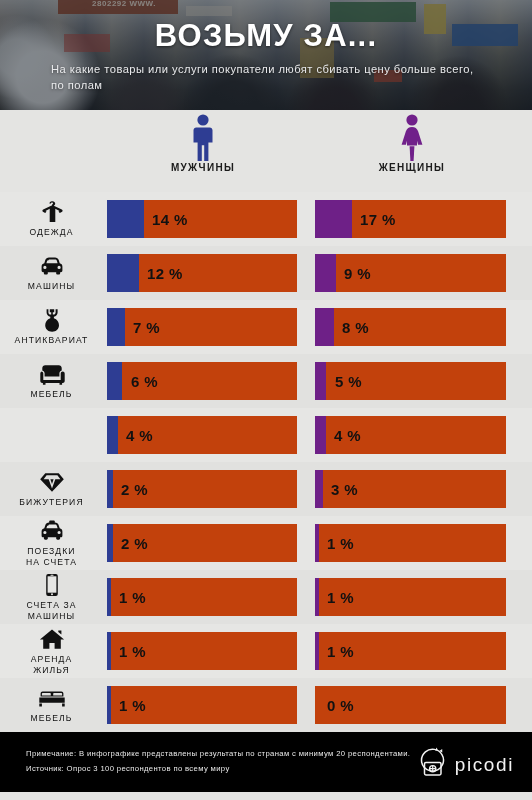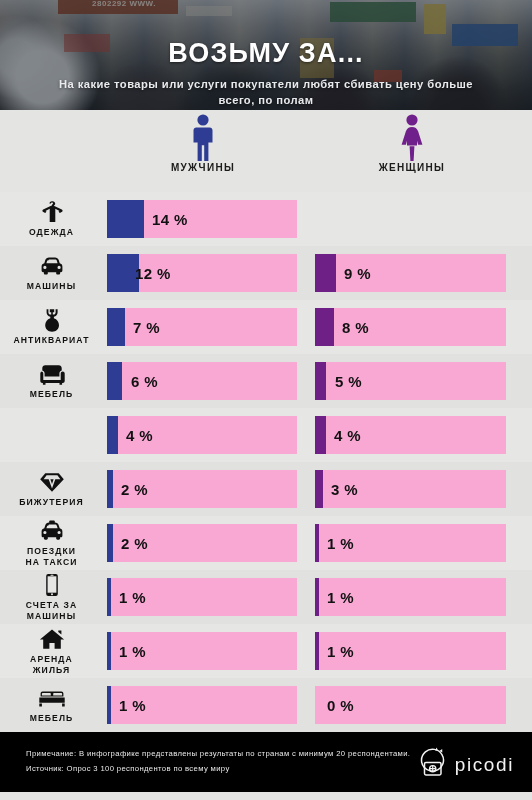--- a/index.html
+++ b/index.html
@@ -47,27 +47,26 @@
   .hero-sign.s8 { left:64px; top:34px; width:46px; height:18px; background:#b3453b; opacity:.6; }
   .hero-signtext {
     position:absolute; left:62px; top:-1px; width:124px;
     color:#f0e6d8; font-size:8px; letter-spacing:.5px; font-weight:bold;
     text-align:center; opacity:.9;
   }
   .hero-tint { position:absolute; inset:0; background:rgba(22,28,36,.46); }
   .hero-text { position:absolute; inset:0; display:flex; flex-direction:column;
                align-items:center; justify-content:flex-start; padding-top:18px; }
   .hero-title {
-    color:#ffffff; font-size:27px; font-weight:bold; letter-spacing:1.2px;
+    color:#ffffff; font-size:31px; font-weight:bold; letter-spacing:1.2px;
     text-shadow:0 1px 3px rgba(0,0,0,.55);
-    margin-top:20px;
   }
   .hero-sub {
-    margin-top:7px; color:#e9eaec; font-size:11.2px; font-weight:bold;
-    letter-spacing:.45px; line-height:1.45; text-align:center; max-width:430px;
+    margin-top:7px; color:#e9eaec; font-size:11.2px; font-weight:normal;
+    letter-spacing:.45px; line-height:1.45; text-align:left; max-width:430px;
     text-shadow:0 1px 3px rgba(0,0,0,.5);
   }
 
   
   .legend { position:relative; height:82px; }
   .legend-col { position:absolute; top:0; width:120px; text-align:center; }
   .legend-col.male { left:143px; }
   .legend-col.female { left:352px; }
   .legend-icon { height:52px; display:flex; align-items:flex-end; justify-content:center; }
   .legend-label {
@@ -77,24 +76,24 @@
   
   .rows { position:relative; }
   .row { position:relative; height:54px; }
   .row-band { position:absolute; left:0; right:0; top:0; height:54px; }
   .row:nth-child(odd) .row-band { background:#E6E6E4; }
   .row:nth-child(even) .row-band { background:#E1E1DF; }
 
   .cat { position:absolute; left:0; top:0; width:103px; height:54px;
          display:flex; flex-direction:column; align-items:center; justify-content:center; }
   .cat-icon { height:24px; display:flex; align-items:center; justify-content:center; }
-  .cat-label { margin-top:3px; font-size:8.6px; font-weight:bold; letter-spacing:1.1px;
+  .cat-label { margin-top:3px; font-size:8.6px; font-weight:normal; letter-spacing:1.1px;
                color:#111; text-align:center; line-height:1.18; }
 
-  .track { position:absolute; top:8px; height:38px; background:#f9a8d4; }
+  .track { position:absolute; top:8px; height:38px; background:#c2410c; }
   .track.male { left:107px; width:190px; }
   .track.female { left:315px; width:191px; }
   .fill { position:absolute; left:0; top:0; height:38px; }
   .fill.m { background:#2E3D93; }
   .fill.f { background:#6E2087; }
   .val { position:absolute; top:0; height:38px; display:flex; align-items:center;
          font-size:15px; font-weight:bold; color:#111; letter-spacing:.4px; }
 
   
   .footer { position:absolute; left:0; bottom:8px; width:532px; height:60px; background:#000; }
@@ -157,35 +156,39 @@
           <svg width="24" height="24" viewBox="0 0 24 24">
               <path d="M12 1.2c-1.5 0-2.6 1-2.6 2.4h1.6c0-.6.4-1 1-1s1 .4 1 1c0 .5-.3.7-.9 1L12 5.4l-.4.2L3.2 9.6c-.5.3-.8.7-.8 1.2 0 .4.2.7.5.9l2.3 1.4 1.3-1.6-1-.6 4.2-2.1V22h5.6V8.8l4.2 2.1-1 .6 1.3 1.6 2.3-1.4c.3-.2.5-.5.5-.9 0-.5-.3-.9-.8-1.2l-8-3.9c.9-.5 1.4-1.2 1.4-2.1 0-1.4-1.2-2.4-2.7-2.4z" fill="#111"></path>
             </svg>
         </div>
         <div class="cat-label">ОДЕЖДА</div>
       </div>
       <div class="track male">
         <div class="fill m" style="width:37px"></div>
         <div class="val" style="left:45px">14 %</div>
       </div>
+      <div class="track female">
+        <div class="fill f" style="width:37px"></div>
+        <div class="val" style="left:45px">17 %</div>
+      </div>
     </div>
 
     <div class="row">
       <div class="row-band"></div>
       <div class="cat">
         <div class="cat-icon">
           <svg width="26" height="20" viewBox="0 0 26 20">
               <path d="M6.3 4.1C6.8 2.4 8.3 1.4 10 1.4h6c1.7 0 3.2 1 3.7 2.7l1 3.1c1.6.3 2.7 1.6 2.7 3.2v4.2c0 .9-.7 1.6-1.6 1.6h-.7v1.2c0 .7-.6 1.2-1.3 1.2h-1.3c-.7 0-1.3-.5-1.3-1.2v-1.2H8.8v1.2c0 .7-.6 1.2-1.3 1.2H6.2c-.7 0-1.3-.5-1.3-1.2v-1.2h-.7c-.9 0-1.6-.7-1.6-1.6v-4.2c0-1.6 1.1-2.9 2.7-3.2zM8.2 4.6L7.4 7.2h11.2l-.8-2.6c-.2-.7-.8-1.1-1.5-1.1h-5.6c-.7 0-1.3.4-1.5 1.1zM5.9 9.8a1.6 1.6 0 100 3.2 1.6 1.6 0 000-3.2zm14.2 0a1.6 1.6 0 100 3.2 1.6 1.6 0 000-3.2z" fill="#111"></path>
             </svg>
         </div>
         <div class="cat-label">МАШИНЫ</div>
       </div>
       <div class="track male">
         <div class="fill m" style="width:32px"></div>
-        <div class="val" style="left:28px">12 %</div>
+        <div class="val" style="left:40px">12 %</div>
       </div>
       <div class="track female">
         <div class="fill f" style="width:21px"></div>
         <div class="val" style="left:29px">9 %</div>
       </div>
     </div>
 
     <div class="row">
       <div class="row-band"></div>
       <div class="cat">
@@ -263,21 +266,21 @@
       <div class="row-band"></div>
       <div class="cat">
         <div class="cat-icon">
           <svg width="26" height="22" viewBox="0 0 26 22">
               <rect x="10.2" y="0.6" width="5.6" height="3" rx="1" fill="#111"></rect>
               <path d="M6.3 5.2C6.8 3.6 8.3 2.6 10 2.6h6c1.7 0 3.2 1 3.7 2.6l1 3.1c1.6.3 2.7 1.6 2.7 3.2v4.2c0 .9-.7 1.6-1.6 1.6h-.7v1.2c0 .7-.6 1.2-1.3 1.2h-1.3c-.7 0-1.3-.5-1.3-1.2v-1.2H8.8v1.2c0 .7-.6 1.2-1.3 1.2H6.2c-.7 0-1.3-.5-1.3-1.2v-1.2h-.7c-.9 0-1.6-.7-1.6-1.6v-4.2c0-1.6 1.1-2.9 2.7-3.2zM8.2 5.7L7.4 8.3h11.2l-.8-2.6c-.2-.7-.8-1.1-1.5-1.1h-5.6c-.7 0-1.3.4-1.5 1.1zM5.9 10.9a1.6 1.6 0 100 3.2 1.6 1.6 0 000-3.2zm14.2 0a1.6 1.6 0 100 3.2 1.6 1.6 0 000-3.2z" fill="#111"></path>
             </svg>
         </div>
         <div class="cat-label">
           <span>ПОЕЗДКИ</span><br>
-          <span>НА ТАКСИ</span>
+          <span>НА СЧЕТА</span>
         </div>
       </div>
       <div class="track male">
         <div class="fill m" style="width:6px"></div>
         <div class="val" style="left:14px">2 %</div>
       </div>
       <div class="track female">
         <div class="fill f" style="width:4px"></div>
         <div class="val" style="left:12px">1 %</div>
       </div>

